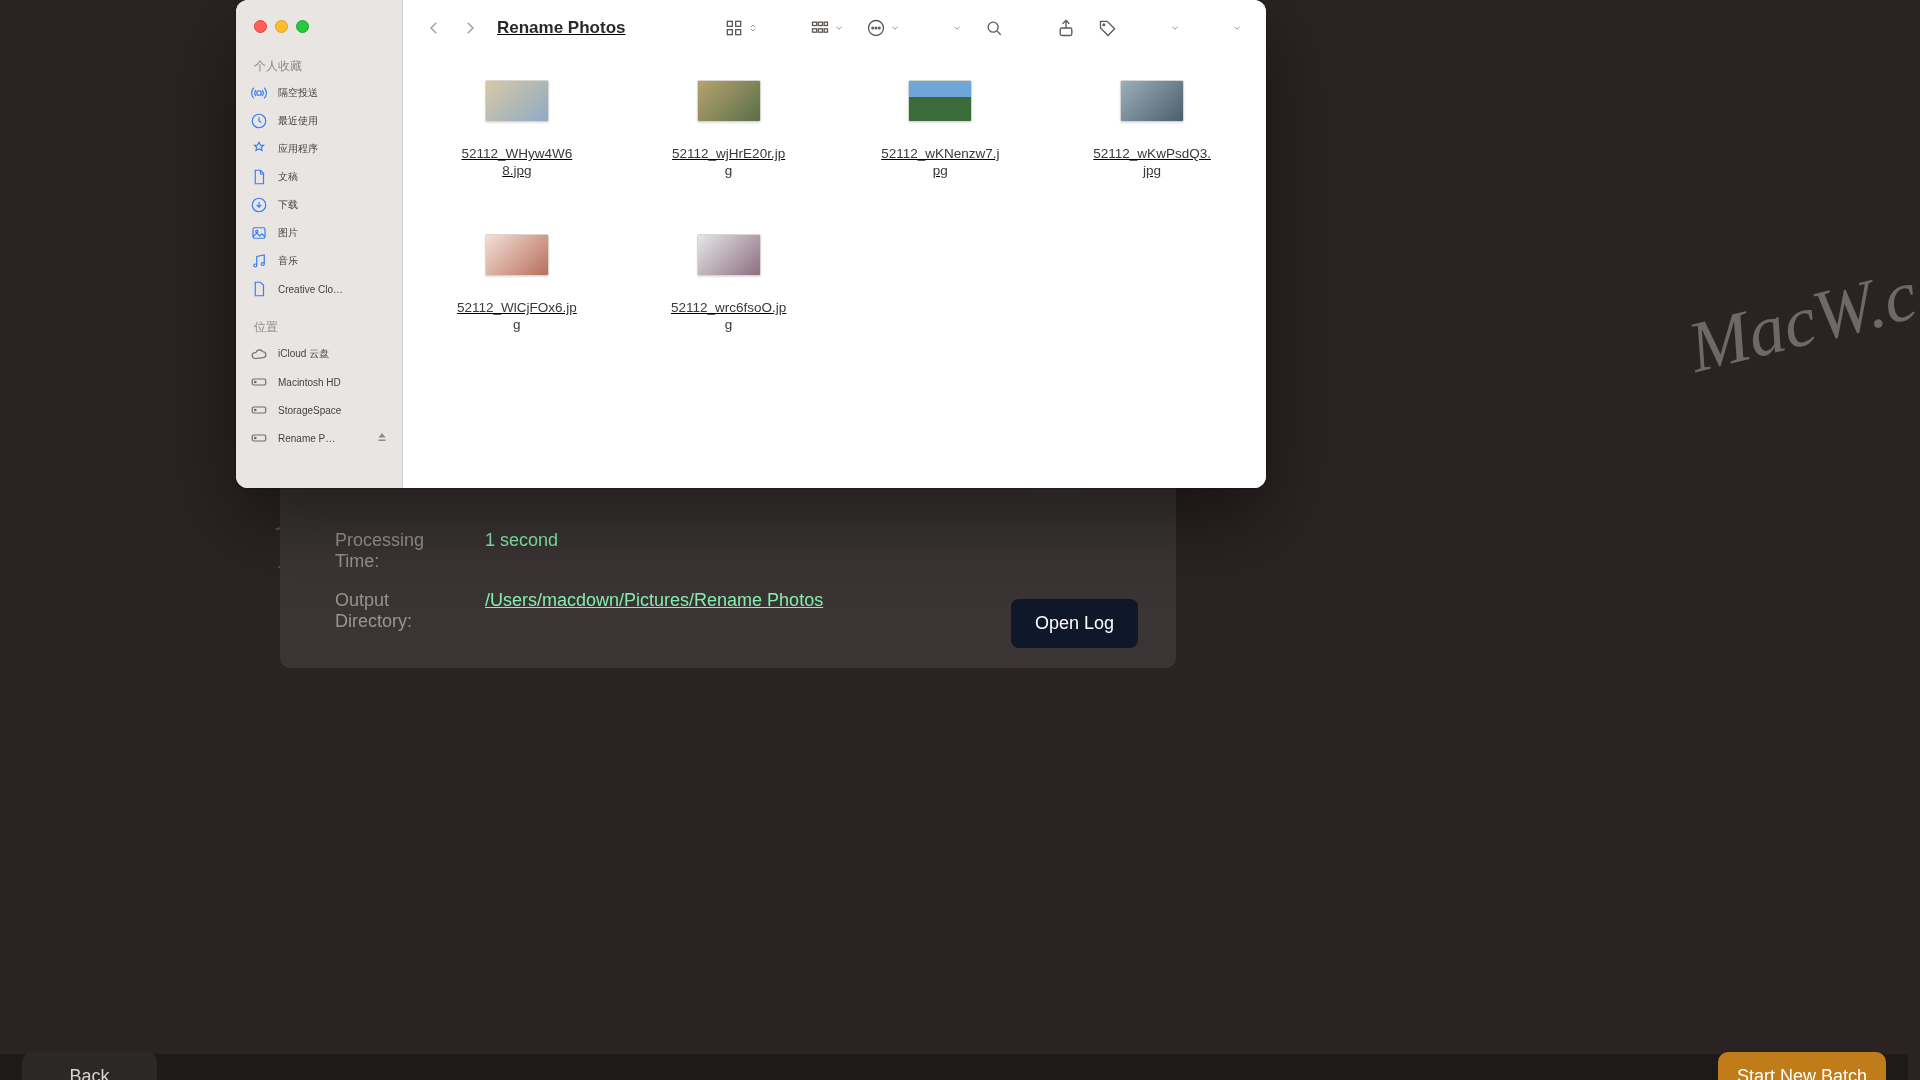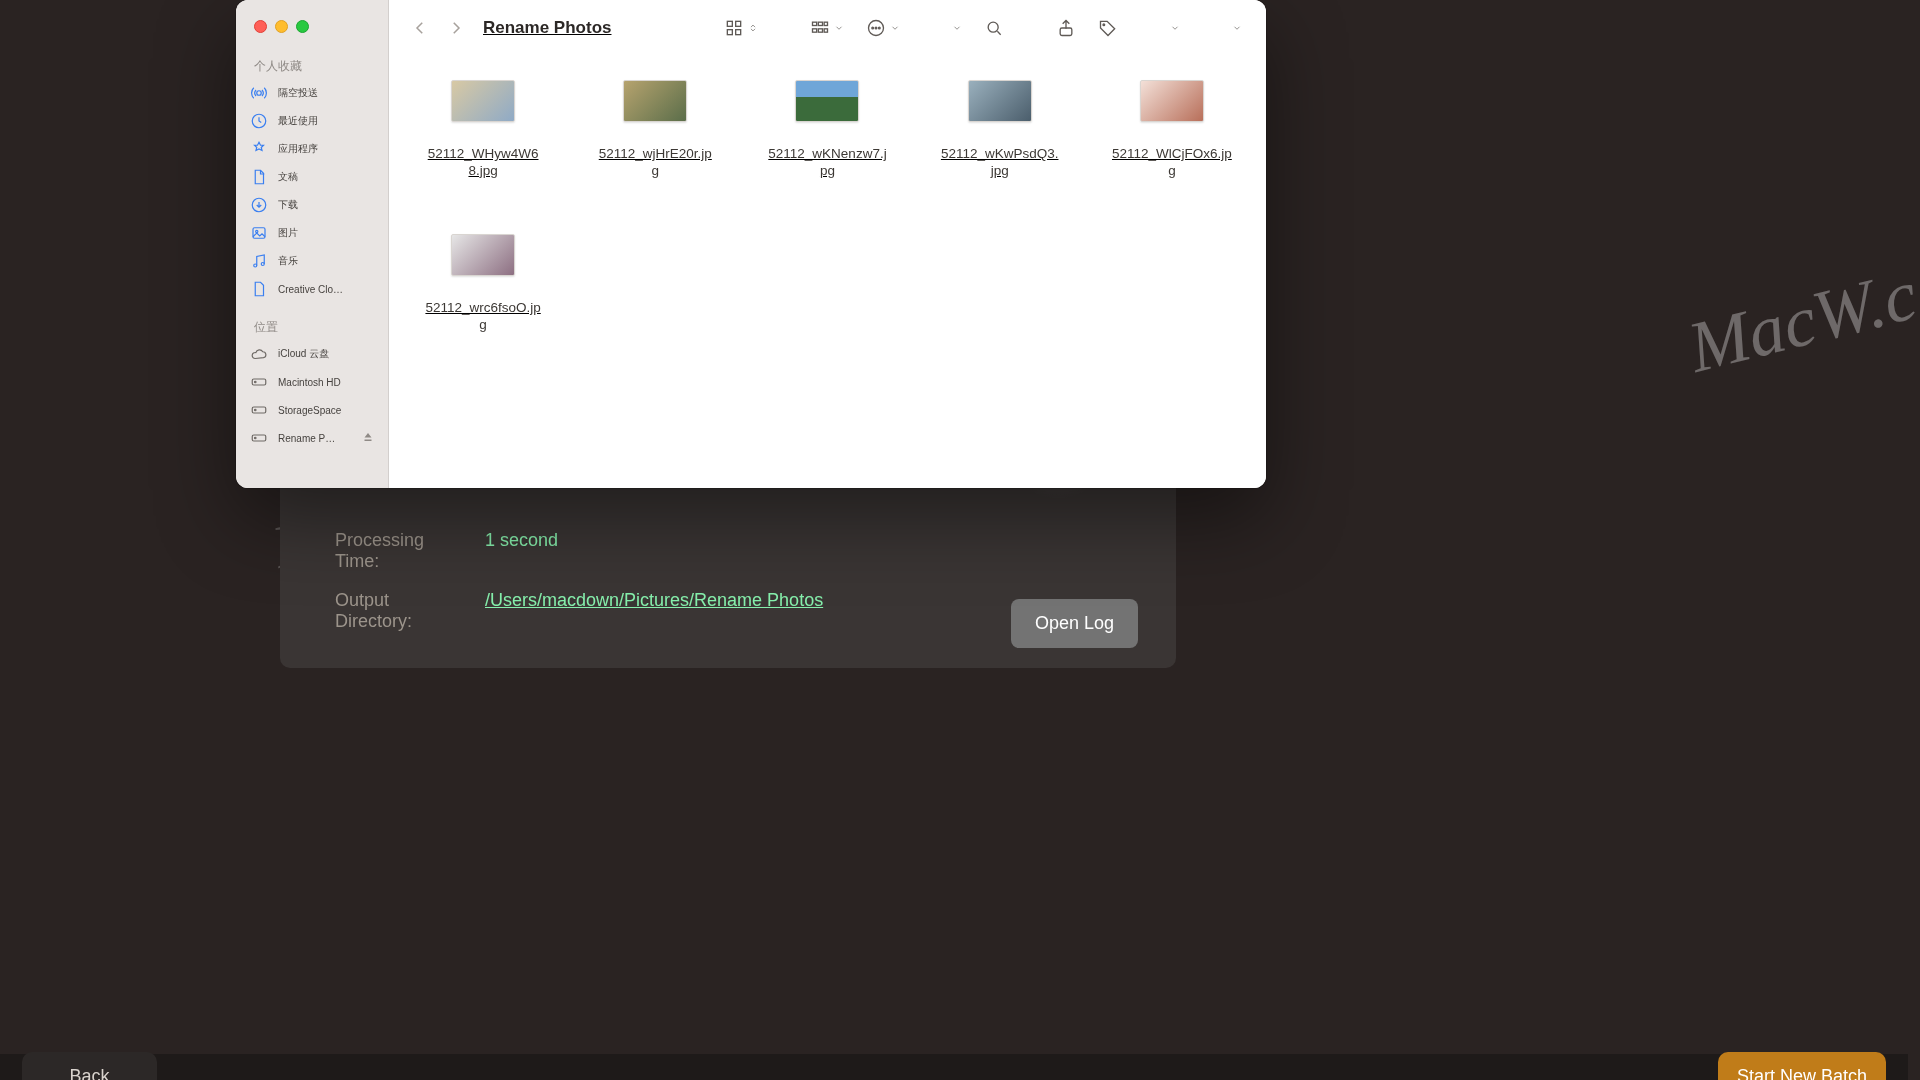--- a/index.html
+++ b/index.html
@@ -24,21 +24,21 @@
       padding: 40px 55px;
       color: #cfc8c1;
     }
     .bg-app .info-row { display: flex; gap: 20px; margin: 290px 0 0 0; font-size: 18px; }
     .bg-app .info-label { color: #9c948b; width: 130px; text-align: left; }
     .bg-app .info-val { color: #86efac; }
     .bg-app .info-row + .info-row { margin-top: 18px; }
     .bg-app a { color: #e8e5e0; text-decoration: underline; cursor:pointer;}
     .bg-buttons { position: absolute; right: 38px; bottom: 20px; }
     .btn-open-log {
-      background: #737373;
+      background: #0f172a;
       color: #fff;
       border: none;
       border-radius: 8px;
       padding: 14px 24px;
       font-size: 18px;
       font-weight: 500;
       cursor: pointer;
     }
     .bg-icon-placeholder{
       position:absolute; right:70px; top:230px; width:80px; height:70px;
@@ -84,21 +84,21 @@
       height: 488px;
       background: #fff;
       border-radius: 12px;
       box-shadow: 0 30px 80px rgba(0,0,0,.45), 0 0 0 1px rgba(0,0,0,.15);
       display: flex;
       overflow: hidden;
     }
 
     
     .sidebar {
-      width: 153px;
+      width: 167px;
       background: #e9e5e3;
       border-right: 1px solid #d3cfcd;
       padding: 52px 0 10px 0;
       overflow: hidden;
       flex-shrink:0;
     }
     .traffic {
       position: absolute;
       left: 18px; top: 20px;
       display: flex; gap: 8px;
@@ -165,21 +165,21 @@
     }
     .tb-btn svg{ width:20px;height:20px; fill:none; stroke:currentColor; stroke-width:1.6;}
     .tb-chev svg{ width:10px; height:10px;}
     .tb-gap{ width:24px;}
 
     
     .grid {
       flex:1;
       padding: 24px 10px;
       display: grid;
-      grid-template-columns: repeat(5, 1fr);
+      grid-template-columns: repeat(4, 1fr);
       grid-auto-rows: 150px;
       gap: 4px 4px;
       align-content: start;
       overflow:auto;
     }
     .file {
       display:flex; flex-direction:column; align-items:center;
       cursor:pointer;
     }
     .thumb {

